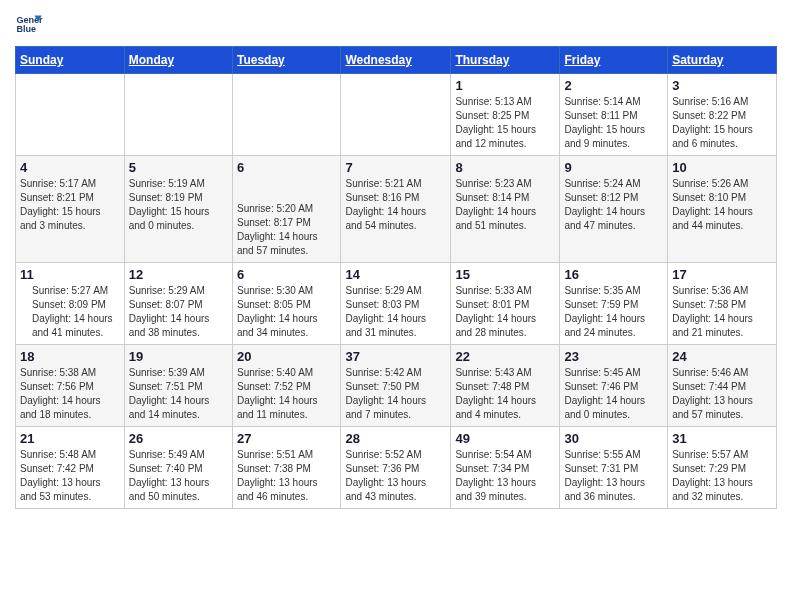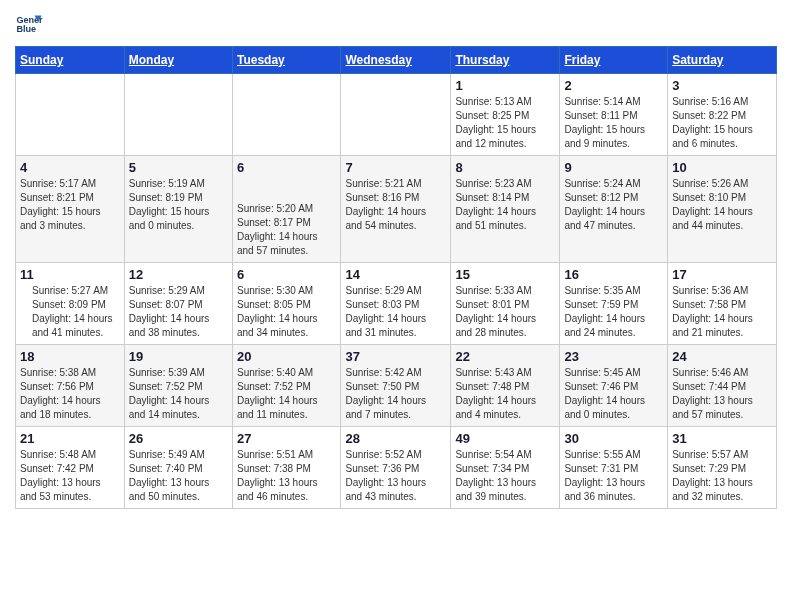--- a/index.html
+++ b/index.html
@@ -247,21 +247,21 @@
         <td>
           <span class="day-num">18</span>
           <div class="day-info" style="white-space: pre-line;">Sunrise: 5:38 AM
 Sunset: 7:56 PM
 Daylight: 14 hours
 and 18 minutes.</div>
         </td>
         <td>
           <span class="day-num">19</span>
           <div class="day-info" style="white-space: pre-line;">Sunrise: 5:39 AM
-Sunset: 7:52 PM
+Sunset: 7:51 PM
 Daylight: 14 hours
 and 14 minutes.</div>
         </td>
         <td>
           <span class="day-num">20</span>
           <div class="day-info" style="white-space: pre-line;">Sunrise: 5:40 AM
 Sunset: 7:52 PM
 Daylight: 14 hours
 and 11 minutes.</div>
         </td>

